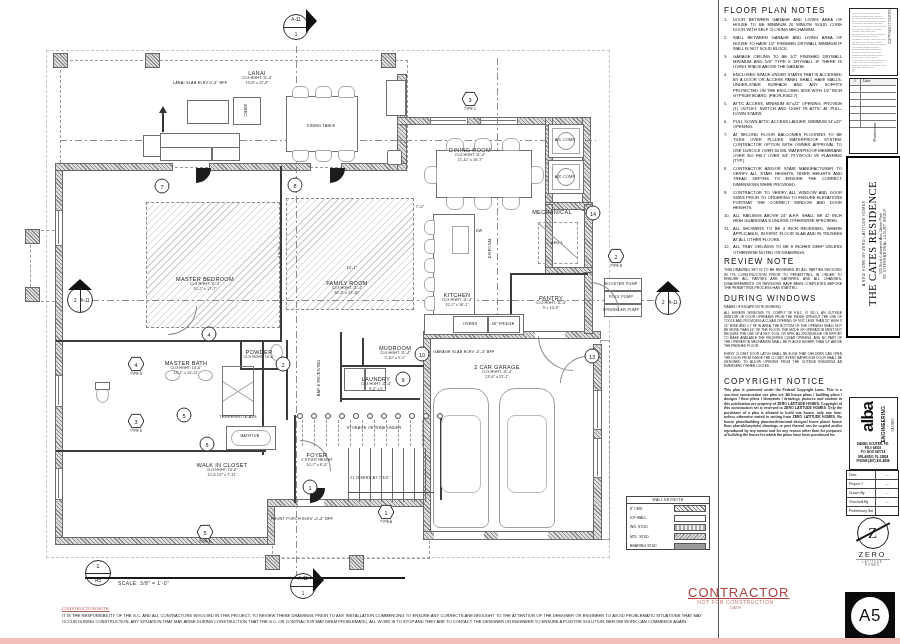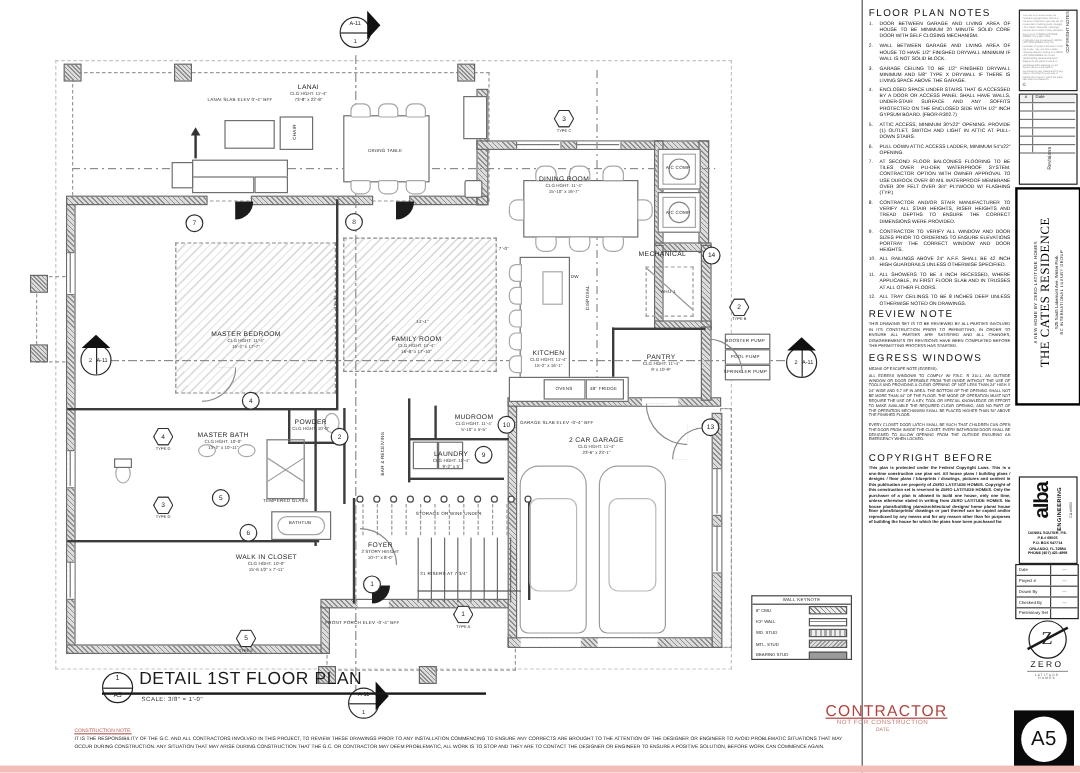--- a/index.html
+++ b/index.html
@@ -488,27 +488,27 @@
             <div class="note-num">12.</div>
             <div class="note-txt">ALL TRAY CEILINGS TO BE 8 INCHES DEEP UNLESS OTHERWISE NOTED ON DRAWINGS.</div>
           </div>
         </div>
     </div>
     <div class="abs" style="left:2px;top:257px;width:118px;">
       <div class="sec-title">REVIEW NOTE</div>
       <div class="body-txt">THIS DRAWING SET IS TO BE REVIEWED BY ALL PARTIES INVOLVED IN ITS CONSTRUCTION PRIOR TO PERMITTING, IN ORDER TO ENSURE ALL PARTIES ARE SATISFIED AND ALL CHANGES, DISAGREEMENTS OR REVISIONS HAVE BEEN COMPLETED BEFORE THE PERMITTING PROCESS HAS STARTED.</div>
     </div>
     <div class="abs" style="left:2px;top:294px;width:118px;">
-      <div class="sec-title">EGRESS WINDOWS</div>
+      <div class="sec-title">DURING WINDOWS</div>
       <div class="body-txt" style="font-size:3.2px;margin-bottom:2px;">MEANS OF ESCAPE NOTE (EGRESS):</div>
       <div class="body-txt" style="font-size:3.2px;margin-bottom:3px;">ALL EGRESS WINDOWS TO COMPLY W/ F.B.C. R 310.1. AN OUTSIDE WINDOW OR DOOR OPERABLE FROM THE INSIDE WITHOUT THE USE OF TOOLS AND PROVIDING A CLEAR OPENING OF NOT LESS THAN 24" HIGH X 24" WIDE AND 5.7 SF IN AREA. THE BOTTOM OF THE OPENING SHALL NOT BE MORE THAN 44" OF THE FLOOR. THE MODE OF OPERATION MUST NOT REQUIRE THE USE OF A KEY, TOOL OR SPECIAL KNOWLEDGE OR EFFORT TO MAKE AVAILABLE THE REQUIRED CLEAR OPENING, AND NO PART OF THE OPERATION MECHANISM SHALL BE PLACED HIGHER THAN 54" ABOVE THE FINISHED FLOOR.</div>
       <div class="body-txt" style="font-size:3.2px;">EVERY CLOSET DOOR LATCH SHALL BE SUCH THAT CHILDREN CAN OPEN THE DOOR FROM INSIDE THE CLOSET. EVERY BATHROOM DOOR SHALL BE DESIGNED TO ALLOW OPENING FROM THE OUTSIDE ENSURING AN EMERGENCY WHEN LOCKED.</div>
     </div>
     <div class="abs" style="left:2px;top:377px;width:118px;">
-      <div class="sec-title">COPYRIGHT BEFORE</div>
+      <div class="sec-title">COPYRIGHT NOTICE</div>
       <div class="body-txt body-bold">This plan is protected under the Federal Copyright Laws. This is a one-time construction use plan set. All house plans / building plans / designs / floor plans / blueprints / drawings, pictures and content in this publication are property of ZERO LATITUDE HOMES. Copyright of this construction set is reserved to ZERO LATITUDE HOMES. Only the purchaser of a plan is allowed to build one house, only one time, unless otherwise stated in writing from ZERO LATITUDE HOMES. No house plans/building plans/architectural designs/ home plans/ house floor plans/blueprints/ drawings or part thereof can be copied and/or reproduced by any means and for any reason other than for purposes of building the house for which the plans have been purchased for.</div>
     </div>
   </div>
 
   <div class="strip-box" style="left:849px;top:8px;width:47px;height:66px;">
     <div class="abs" style="right:1px;top:33px;width:0;height:0;">
       <div class="rot-ccw" style="font-size:3.6px;color:#333;transform:rotate(-90deg) translate(-50%,-6px);">COPYRIGHT NOTES</div>
     </div>
     <div class="abs" style="left:2px;top:3px;width:34px;height:58px;overflow:hidden;font-size:2px;line-height:1.3;color:#888;">This plan is protected under the Federal Copyright Laws. This is a one-time construction use plan set. All house plans / building plans / designs / floor plans / blueprints / drawings, pictures and content in this publication are property of ZERO LATITUDE HOMES. Copyright of this construction set is reserved to ZERO LATITUDE HOMES. Only the purchaser of a plan is allowed to build one house, only one time, unless otherwise stated in writing from ZERO LATITUDE HOMES. No house plans/building plans/architectural designs/ home plans/ house floor plans/blueprints/ drawings or part thereof can be copied and/or reproduced by any means and for any reason other than for purposes of building the house for which the plans have been purchased for.</div>
     <div class="abs" style="left:2px;bottom:2px;font-size:4px;color:#444;">©</div>
@@ -627,21 +627,20 @@
     <div style="width:38px;height:38px;background:#fff;border-radius:50%;display:flex;align-items:center;justify-content:center;">
       <span style="font-size:17px;color:#111;letter-spacing:.5px;">A5</span>
     </div>
   </div>
 
   <div class="abs" style="left:85px;top:560px;width:24px;height:24px;border:1.2px solid #222;border-radius:50%;background:#fff;">
     <div style="position:absolute;left:0;right:0;top:50%;height:1px;background:#222;"></div>
     <div style="position:absolute;left:0;right:0;top:2px;text-align:center;font-size:6px;">1</div>
     <div style="position:absolute;left:0;right:0;bottom:2px;text-align:center;font-size:5.5px;">A5</div>
   </div>
-  <div class="abs" style="left:116px;top:558px;font-size:14.5px;letter-spacing:.5px;color:#1a1a1a;">DETAIL 1ST FLOOR PLAN</div>
   <div class="abs" style="left:85px;top:577px;width:320px;height:1.6px;background:#1a1a1a;"></div>
   <div class="abs" style="left:118px;top:580px;font-size:5px;letter-spacing:.4px;color:#333;">SCALE: 3/8" = 1'-0"</div>
 
   <div class="abs" style="left:62px;top:606px;font-size:4.2px;color:#b5615b;text-decoration:underline;">CONSTRUCTION NOTE:</div>
   <div class="abs body-txt" style="left:62px;top:613px;width:640px;font-size:4.1px;line-height:1.35;">IT IS THE RESPONSIBILITY OF THE G.C. AND ALL CONTRACTORS INVOLVED IN THIS PROJECT, TO REVIEW THESE DRAWINGS PRIOR TO ANY INSTALLATION COMMENCING TO ENSURE ANY CORRECTS ARE BROUGHT TO THE ATTENTION OF THE DESIGNER OR ENGINEER TO AVOID PROBLEMATIC SITUATIONS THAT MAY OCCUR DURING CONSTRUCTION.  ANY SITUATION THAT MAY ARISE DURING CONSTRUCTION THAT THE G.C. OR  CONTRACTOR MAY DEEM PROBLEMATIC, ALL WORK IS TO STOP AND THEY ARE TO CONTACT THE DESIGNER OR ENGINEER TO ENSURE A POSITIVE SOLUTION, BEFORE WORK CAN COMMENCE AGAIN.</div>
 
   <div class="stamp" style="left:688px;top:585px;width:95px;">
     <div style="font-size:13px;letter-spacing:1px;color:#b0433f;text-decoration:underline;">CONTRACTOR</div>
     <div style="font-size:5.2px;letter-spacing:.5px;color:#c07d76;margin-top:-1px;">NOT FOR CONSTRUCTION</div>
     <div style="font-size:4.4px;color:#c07d76;">DATE</div>

